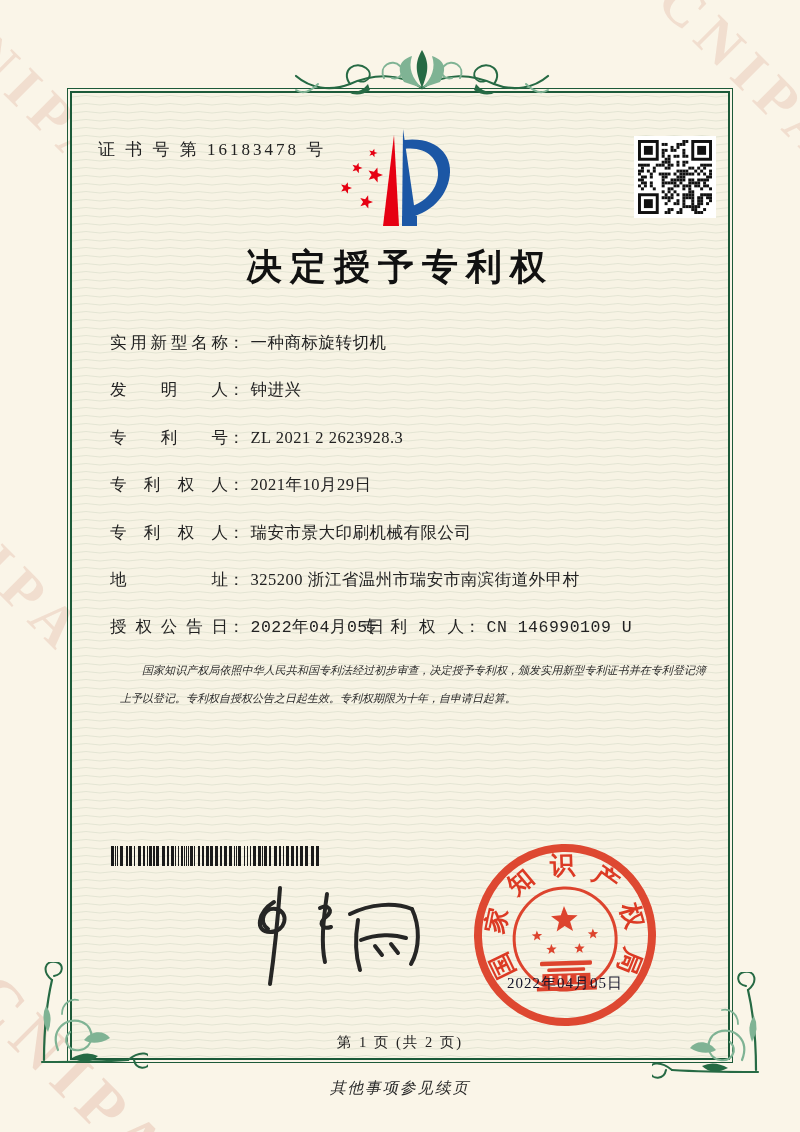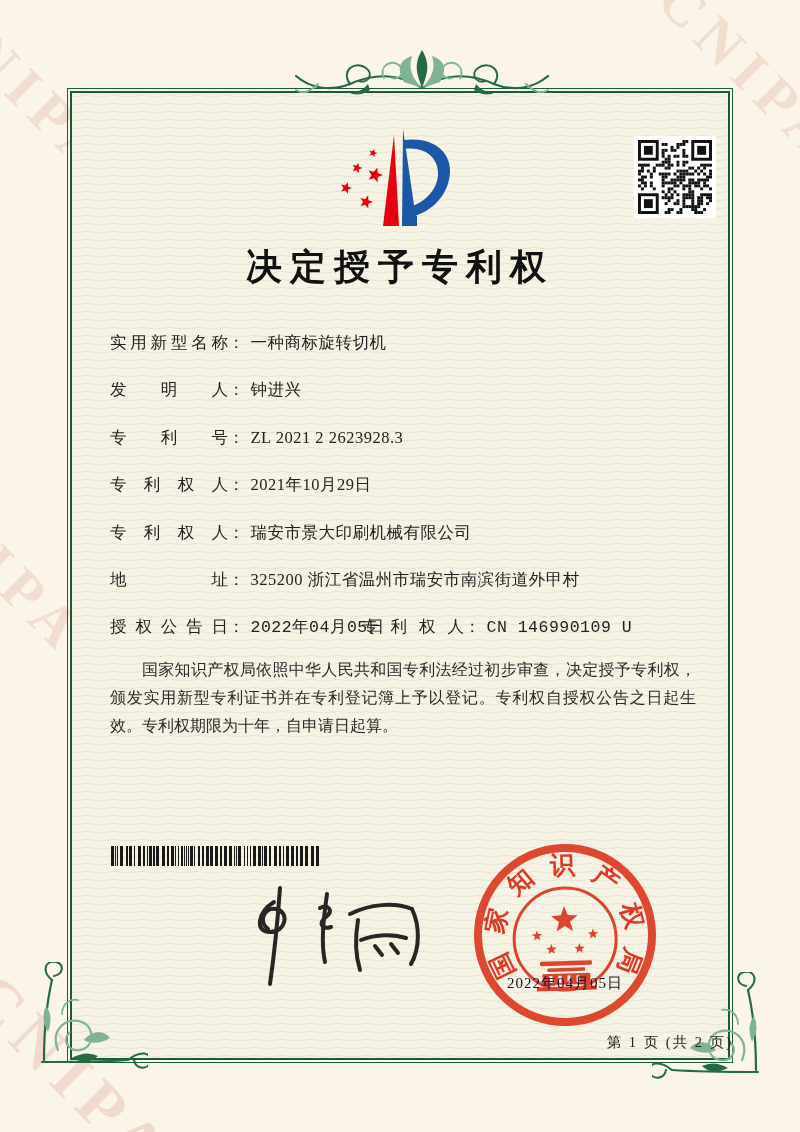--- a/index.html
+++ b/index.html
@@ -59,22 +59,22 @@
     display:inline-block;width:118px;vertical-align:top;
     text-align:justify;text-align-last:justify;
   }
   .fcolon{display:inline-block;margin-right:6px;}
   .fvalue{letter-spacing:0.5px;}
   .grant-pair2{position:absolute;left:252px;display:inline-block;}
   .grant-pair2 .flabel{width:102px;}
   .frow.grant{position:relative;font-family:Liberation Mono, monospace;}
 
   .paras{
-    position:absolute;left:110px;top:656px;width:586px;
-    font-size:16px;line-height:28px;
+    position:absolute;left:120px;top:656px;width:586px;
+    font-size:11px;line-height:28px;font-style:italic;
     text-align:justify;color:#2a2a2a;
   }
   .paras p{margin:0;text-indent:2em;}
 
   .barcode{position:absolute;left:110px;top:846px;width:214px;height:20px;}
 
   .signer{
     position:absolute;left:115px;top:916px;z-index:4;
     font-family:"Liberation Sans","DejaVu Sans",sans-serif;
     font-size:16px;letter-spacing:3px;color:#222;
@@ -82,21 +82,21 @@
   .signer div{margin-bottom:14px;}
   .signature{position:absolute;left:228px;top:882px;width:200px;height:108px;z-index:4;}
 
   .seal{position:absolute;left:468px;top:838px;width:194px;height:194px;z-index:5;transform:rotate(-2deg);}
   .seal-date{
     position:absolute;left:476px;top:974px;width:178px;z-index:6;
     text-align:center;font-size:15px;letter-spacing:1px;color:#14142a;
   }
 
   .page-num{
-    position:absolute;left:67px;top:1033px;width:666px;text-align:right;
+    position:absolute;left:67px;top:1033px;width:666px;text-align:center;
     font-size:14.5px;letter-spacing:2px;color:#222;z-index:3;
   }
   .footer-note{
     position:absolute;left:0;top:1078px;width:800px;text-align:center;
     font-size:15.5px;font-style:italic;letter-spacing:2px;color:#2a2a2a;z-index:3;
   }
 </style>
 </head>
 <body>
 
@@ -277,20 +277,21 @@
         <path d="M30,88 c-8,-20 8,-34 24,-28 c14,6 12,26 -2,28 c-12,2 -18,-10 -10,-18" stroke="#7fb394" stroke-width="2.2" fill="none" stroke-linecap="round"></path>
         <path d="M44,96 q14,-8 26,-2 q-10,10 -26,2 Z" stroke="none" stroke-width="0" fill="#266a44" stroke-linecap="round"></path>
         <path d="M20,70 q-8,-14 -2,-26 q8,10 2,26 Z" stroke="none" stroke-width="0" fill="#7fb394" stroke-linecap="round"></path>
         <path d="M56,78 c8,-10 20,-10 26,-2 c-10,6 -20,6 -26,2 Z" stroke="none" stroke-width="0" fill="#7fb394" stroke-linecap="round"></path>
         <path d="M34,52 c0,-10 8,-16 16,-14" stroke="#7fb394" stroke-width="1.8" fill="none" stroke-linecap="round"></path>
       </g>
     </svg>
 
   <div class="content">
 
+    <div class="cert-no">证 书 号 第 16183478 号</div>
 
     <svg class="logo" viewBox="0 0 128 106">
       <g id="logo-stars">
           <polygon points="41.3,20.7 41.5,23.9 44.5,24.9 41.5,26.1 41.5,29.3 39.4,26.8 36.4,27.7 38.1,25.0 36.3,22.4 39.4,23.2" fill="#e60012"></polygon>
           <polygon points="25.6,34.7 25.8,38.6 29.5,39.9 25.9,41.3 25.8,45.2 23.3,42.2 19.6,43.3 21.7,40.0 19.5,36.8 23.3,37.8" fill="#e60012"></polygon>
           <polygon points="44.4,39.4 44.7,45.0 50.0,46.9 44.7,48.9 44.6,54.6 41.0,50.2 35.6,51.8 38.6,47.0 35.5,42.4 40.9,43.8" fill="#e60012"></polygon>
           <polygon points="14.8,54.3 15.0,58.5 19.0,59.9 15.1,61.5 14.9,65.7 12.3,62.4 8.2,63.6 10.5,60.0 8.1,56.5 12.2,57.6" fill="#e60012"></polygon>
           <polygon points="35.1,67.3 35.4,72.2 40.0,73.9 35.4,75.7 35.3,80.6 32.1,76.8 27.4,78.2 30.1,74.0 27.3,70.0 32.1,71.2" fill="#e60012"></polygon>
         </g>
       <polygon points="61,7 50,98 66,98" fill="#e60012"></polygon>
@@ -647,15 +648,16 @@
           <text x="53.90369672720393" y="41.83924724752946" fill="#dc3a24" font-size="25" font-weight="bold" font-family="&quot;Liberation Serif&quot;,&quot;DejaVu Serif&quot;,serif" text-anchor="middle" dominant-baseline="central" transform="rotate(-38 53.90369672720393 41.83924724752946)">知</text>
           <text x="97" y="27" fill="#dc3a24" font-size="25" font-weight="bold" font-family="&quot;Liberation Serif&quot;,&quot;DejaVu Serif&quot;,serif" text-anchor="middle" dominant-baseline="central" transform="rotate(0 97 27)">识</text>
           <text x="140.09630327279606" y="41.83924724752946" fill="#dc3a24" font-size="25" font-weight="bold" font-family="&quot;Liberation Serif&quot;,&quot;DejaVu Serif&quot;,serif" text-anchor="middle" dominant-baseline="central" transform="rotate(38 140.09630327279606 41.83924724752946)">产</text>
           <text x="164.92070083931975" y="80.06546730802324" fill="#dc3a24" font-size="25" font-weight="bold" font-family="&quot;Liberation Serif&quot;,&quot;DejaVu Serif&quot;,serif" text-anchor="middle" dominant-baseline="central" transform="rotate(76 164.92070083931975 80.06546730802324)">权</text>
           <text x="160.94818203498207" y="125.471565015306" fill="#dc3a24" font-size="25" font-weight="bold" font-family="&quot;Liberation Serif&quot;,&quot;DejaVu Serif&quot;,serif" text-anchor="middle" dominant-baseline="central" transform="rotate(114 160.94818203498207 125.471565015306)">局</text>
         </g>
     </svg>
     <div class="seal-date">2022年04月05日</div>
 
     <div class="page-num">第 1 页 (共 2 页)</div>
+    <div class="footer-note">其他事项参见续页</div>
 
   </div>
 </div>
 
 </body></html>

